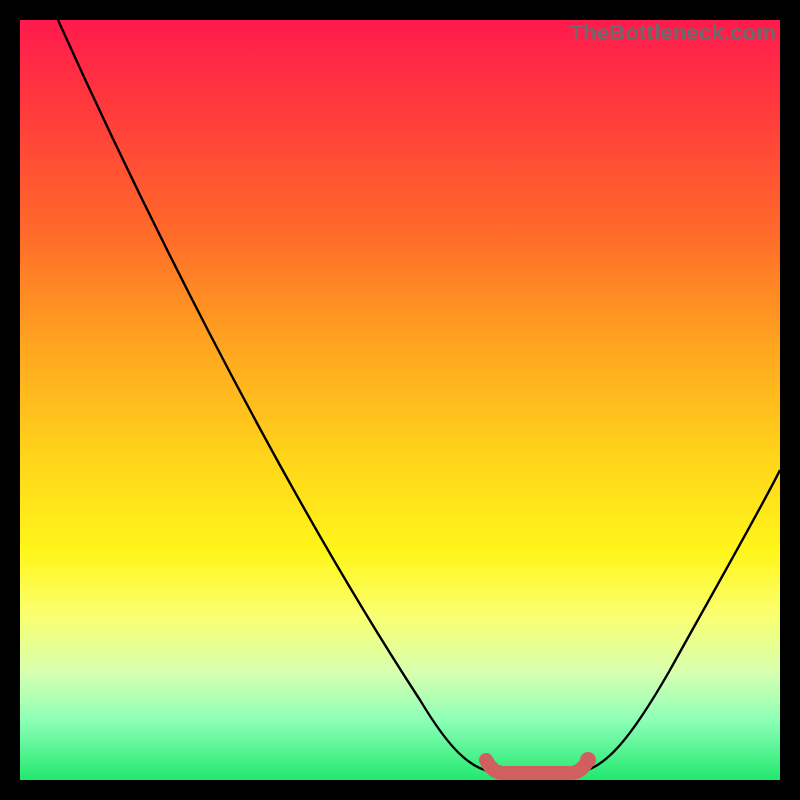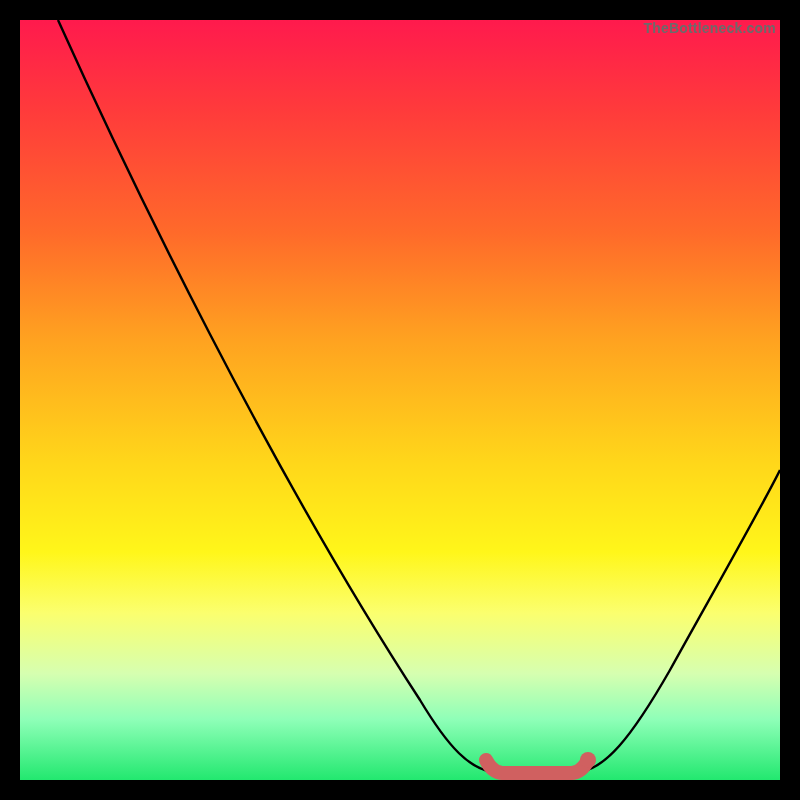--- a/index.html
+++ b/index.html
@@ -48,21 +48,21 @@
     left: 0;
     top: 0;
     width: 760px;
     height: 760px;
   }
   .watermark {
     position: absolute;
     top: 0px;
     right: 4px;
     font-family: Arial, Helvetica, sans-serif;
-    font-size: 14px;
+    font-size: 22px;
     font-weight: 600;
     color: #6b6b6b;
     letter-spacing: 0.2px;
   }
 </style>
 </head>
 <body>
 
 <div class="frame">
   <div class="plot-area">

